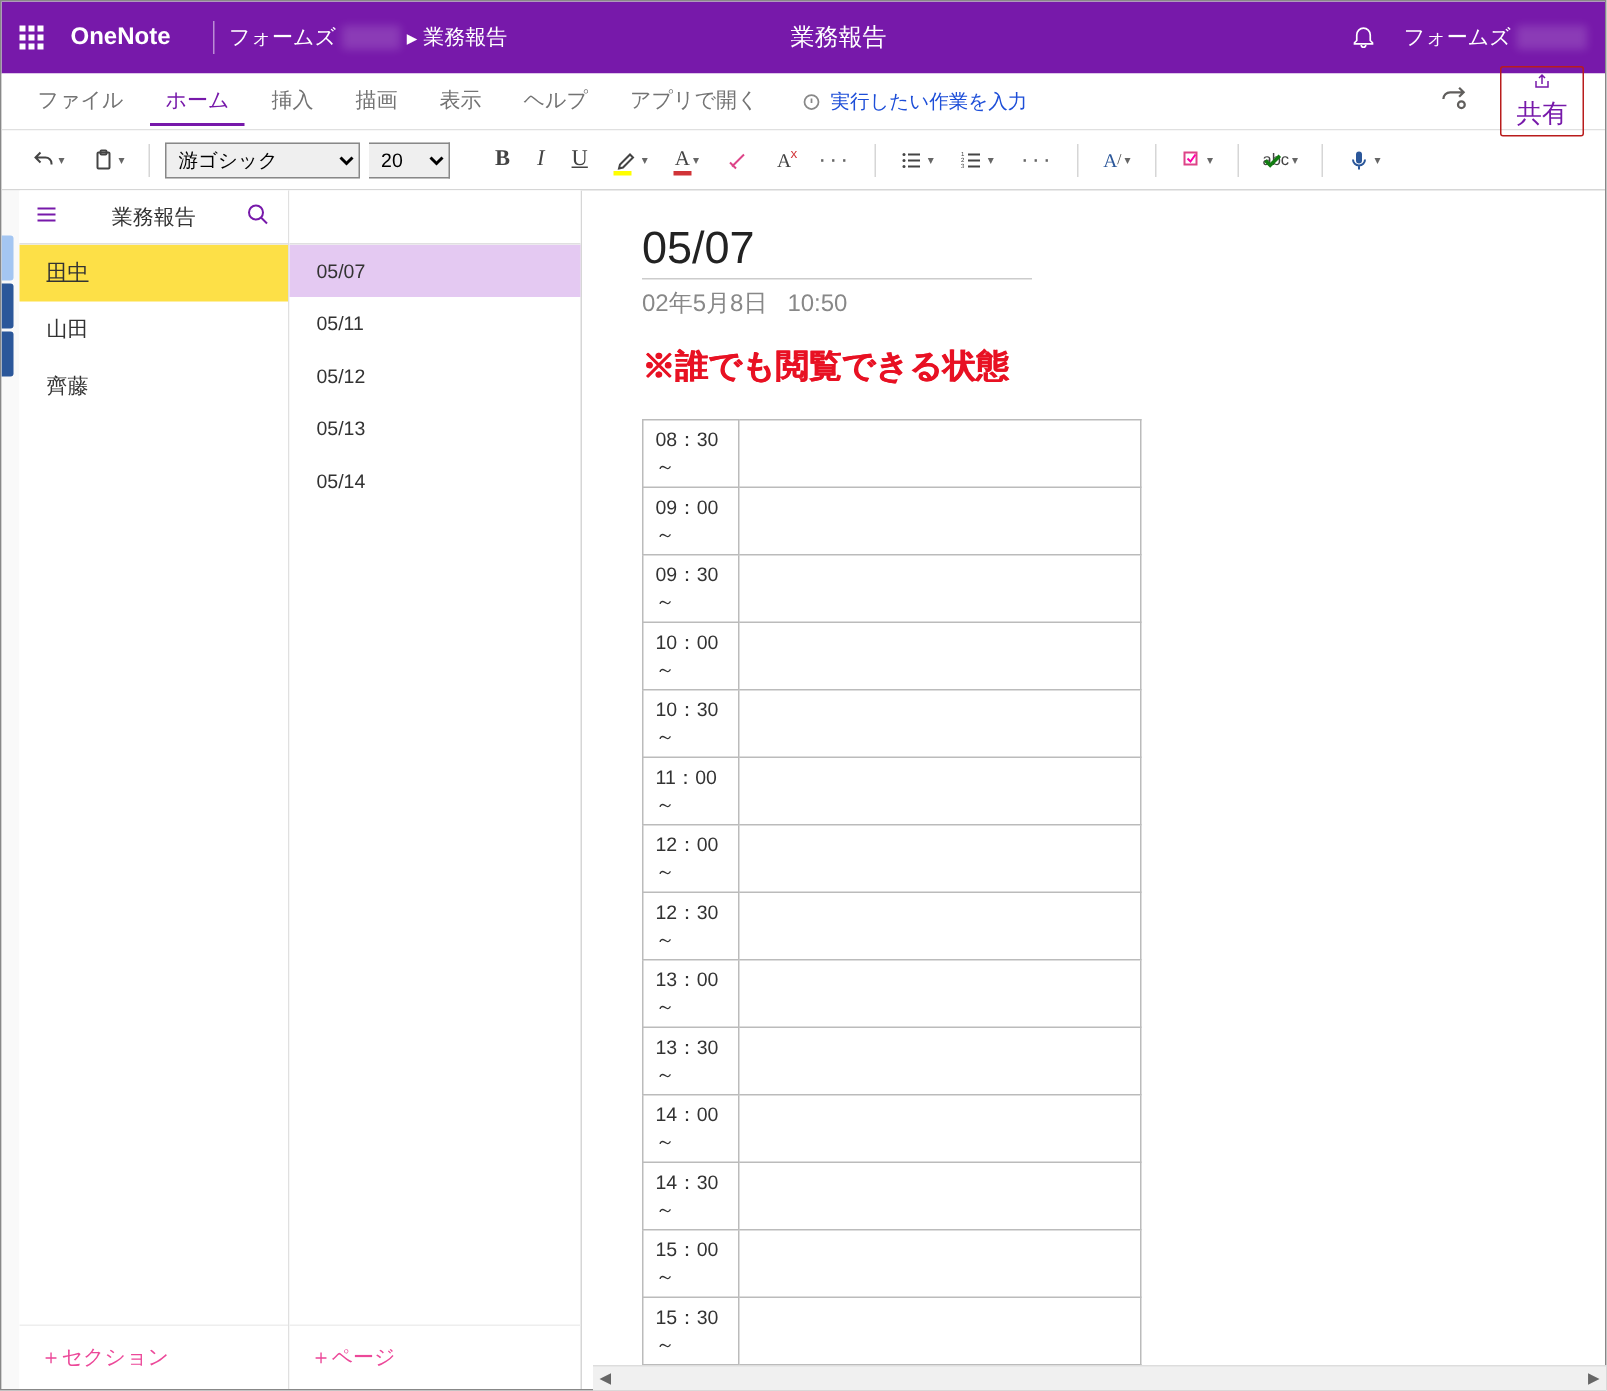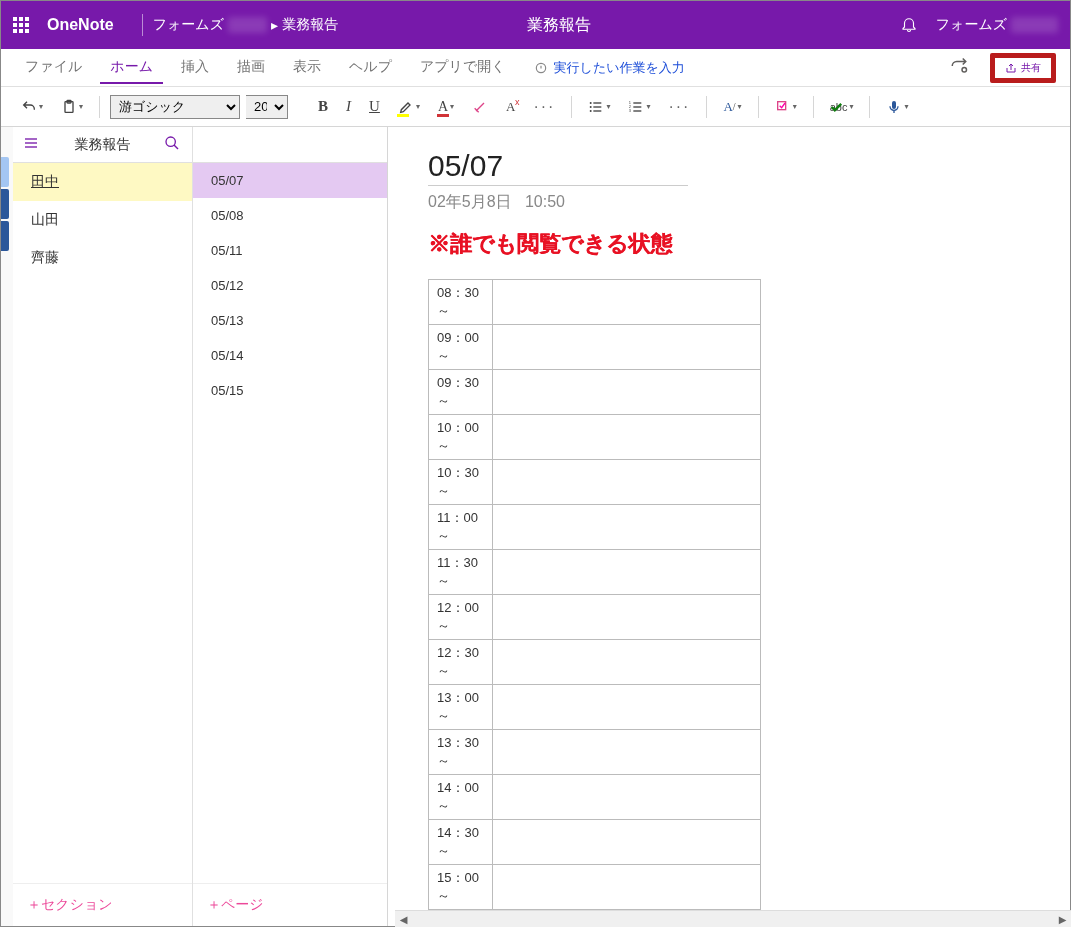--- a/index.html
+++ b/index.html
@@ -16,31 +16,31 @@
   .header-title { flex: 1; text-align: center; font-size: 16px; font-weight: 400; margin-left: -120px; }
   .bell-icon svg { width: 18px; height: 18px; fill: none; stroke: #fff; stroke-width: 1.5; }
   .header-user { margin-left: 18px; font-size: 14px; display: flex; align-items: center; gap: 4px; }
   
   
   .ribbon-tabs { height: 38px; display: flex; align-items: center; padding: 0 14px; border-bottom: 1px solid #e0e0e0; gap: 8px; background: #fff; }
   .ribbon-tab { padding: 6px 10px; font-size: 14px; color: #737373; cursor: pointer; border-bottom: 2px solid transparent; }
   .ribbon-tab.active { color: #7719aa; border-bottom: 2px solid #7719aa; }
   .ribbon-tabs .tell-me { display: flex; align-items: center; gap: 6px; color: #1d4ed8; font-size: 13px; margin-left: 10px; }
   .ribbon-tabs .spacer { flex: 1; }
-  .share-btn { border: 5px solid #b91c1c; color: #7719aa; padding: 3px 10px; font-size: 10px; border-radius: 2px; display: flex; align-items: center; gap: 4px; cursor: pointer; }
+  .share-btn { border: 1px solid #b91c1c; color: #7719aa; padding: 3px 10px; font-size: 17px; border-radius: 2px; display: flex; align-items: center; gap: 4px; cursor: pointer; flex-direction: column; }
   .sync-icon { color: #605e5c; margin-right: 14px; }
   
   
   .toolbar { height: 40px; display: flex; align-items: center; padding: 0 14px; gap: 6px; background: #fff; border-bottom: 1px solid #d6d6d6; }
   .tb-btn { padding: 4px 6px; cursor: pointer; display: flex; align-items: center; color: #444; position: relative; }
   .tb-btn svg { width: 16px; height: 16px; }
   .chev { font-size: 8px; margin-left: 2px; color: #666; }
   .tb-sep { width: 1px; height: 22px; background: #d6d6d6; margin: 0 4px; }
   .font-select { border: 1px solid #888; height: 24px; font-size: 13px; padding: 0 4px; width: 130px; }
-  .size-select { border: 1px solid #888; border-left: none; height: 24px; font-size: 13px; padding: 0 4px; width: 42px; }
+  .size-select { border: 1px solid #888; border-left: none; height: 24px; font-size: 13px; padding: 0 4px; width: 54px; }
   .bold { font-weight: bold; font-size: 15px; font-family: serif; }
   .italic { font-style: italic; font-size: 15px; font-family: serif; }
   .underline { text-decoration: underline; font-size: 15px; font-family: serif; }
   .highlight-btn { position: relative; }
   .color-bar-y { position: absolute; bottom: 2px; left: 5px; width: 12px; height: 3px; background: #ffff00; }
   .color-bar-r { position: absolute; bottom: 2px; left: 5px; width: 12px; height: 3px; background: #d13438; }
   .ellipsis { font-size: 16px; letter-spacing: 2px; color: #666; }
   
   
   .main { display: flex; height: calc(100% - 48px - 38px - 40px); }
@@ -50,21 +50,21 @@
   .nav-tabs { width: 12px; background: #f9f9f9; display: flex; flex-direction: column; padding-top: 30px; gap: 2px; }
   .side-tab { width: 8px; height: 30px; background: #2b579a; border-radius: 0 2px 2px 0; }
   .side-tab.sel { background: #a4c6f2; }
   .nav-header { height: 36px; display: flex; align-items: center; justify-content: center; position: relative; border-bottom: 1px solid #e0e0e0; background: #fff; }
   .nav-header .hamburger { position: absolute; left: 10px; color: #7719aa; cursor: pointer; }
   .nav-header .search { position: absolute; right: 12px; color: #7719aa; cursor: pointer; }
   .nav-title { font-size: 14px; color: #333; }
   .section-col { width: 180px; background: #fff; display: flex; flex-direction: column; }
   .section-col .nav-header .hamburger svg { width:16px; height:16px; stroke:#7719aa; }
   .section-item { padding: 10px 18px; font-size: 14px; cursor: pointer; }
-  .section-item.selected { background: #fef9c3; text-decoration: underline; }
+  .section-item.selected { background: #fde047; text-decoration: underline; }
   .page-col { width: 195px; background: #fff; display: flex; flex-direction: column; border-right: 1px solid #d6d6d6; }
   .page-item { padding: 10px 18px; font-size: 13px; cursor: pointer; }
   .page-item.selected { background: #e4c9f2; }
   .nav-footer { margin-top: auto; padding: 12px 14px; color: #ec4899; font-size: 14px; cursor: pointer; border-top: 1px solid #eee; }
   
   
   .content { flex: 1; padding: 20px 40px; background: #fff; overflow: auto; position: relative; }
   .page-title-input { font-size: 30px; font-family: "Yu Gothic Light", sans-serif; color: #222; border: none; outline: none; width: 260px; border-bottom: 1px solid #ccc; padding: 2px 0; }
   .page-date { color: #888; font-size: 16px; margin-top: 6px; }
   .warning { color: #e81123; font-size: 22px; font-weight: bold; margin-top: 16px; font-family: "MS Gothic", "Arial Black", sans-serif; text-shadow: 0.5px 0 #e81123; }
@@ -271,26 +271,24 @@
         <div class="section-item">山田</div>
         <div class="section-item">齊藤</div>
       </div>
     <div class="nav-footer">＋セクション</div>
   </div>
 
   <div class="nav-col page-col">
     <div class="nav-header" style="justify-content:flex-start;padding-left:18px;"></div>
     <div id="pages-list">
         <div class="page-item selected">05/07</div>
-        <div class="page-item">05/08</div>
         <div class="page-item">05/11</div>
         <div class="page-item">05/12</div>
         <div class="page-item">05/13</div>
         <div class="page-item">05/14</div>
-        <div class="page-item">05/15</div>
       </div>
     <div class="nav-footer">＋ページ</div>
   </div>
 
   <div class="content">
     <input class="page-title-input" value="05/07" style="">
     <div class="page-date">
       <span>02年5月8日</span>&nbsp;&nbsp;&nbsp;<span>10:50</span>
     </div>
     <div class="warning">※誰でも閲覧できる状態</div>
@@ -314,24 +312,20 @@
           </tr>
           <tr>
             <td class="tcol">10：30～</td>
             <td class="vcol"></td>
           </tr>
           <tr>
             <td class="tcol">11：00～</td>
             <td class="vcol"></td>
           </tr>
           <tr>
-            <td class="tcol">11：30～</td>
-            <td class="vcol"></td>
-          </tr>
-          <tr>
             <td class="tcol">12：00～</td>
             <td class="vcol"></td>
           </tr>
           <tr>
             <td class="tcol">12：30～</td>
             <td class="vcol"></td>
           </tr>
           <tr>
             <td class="tcol">13：00～</td>
             <td class="vcol"></td>

